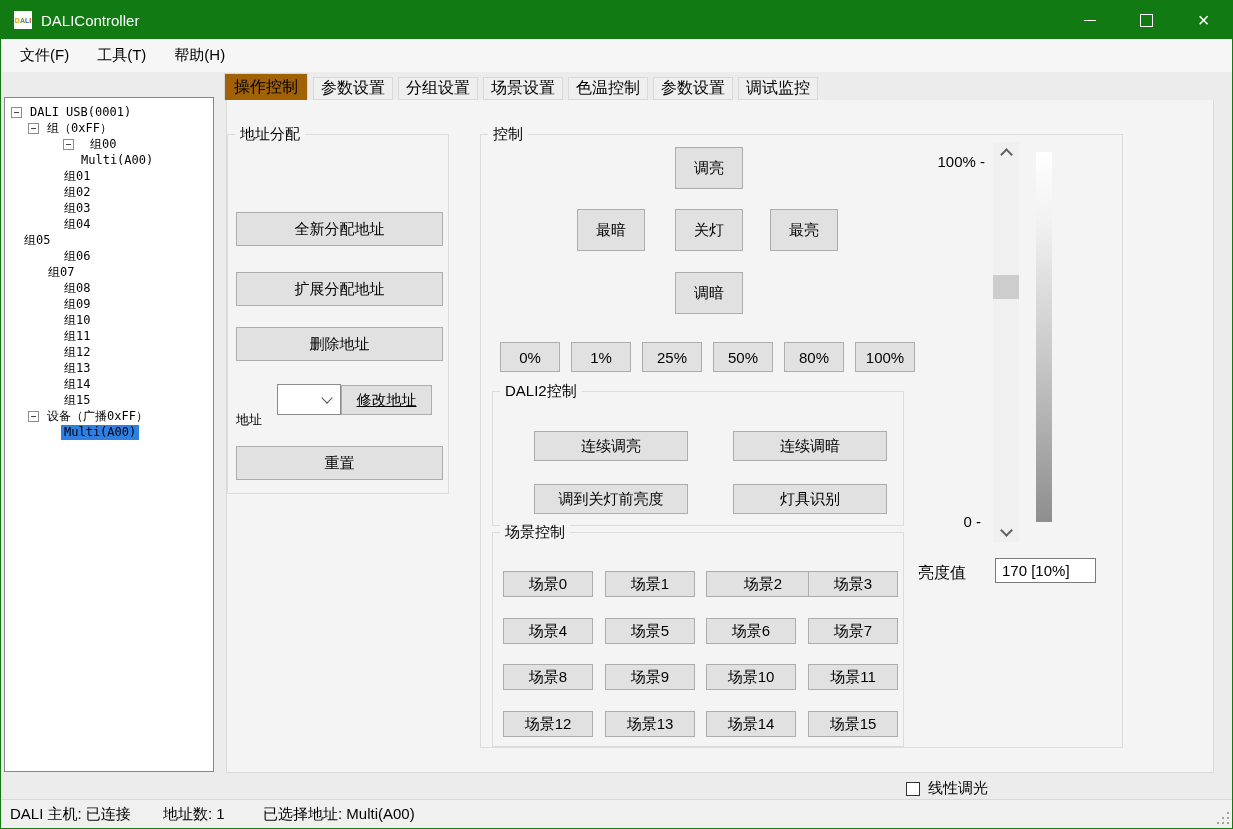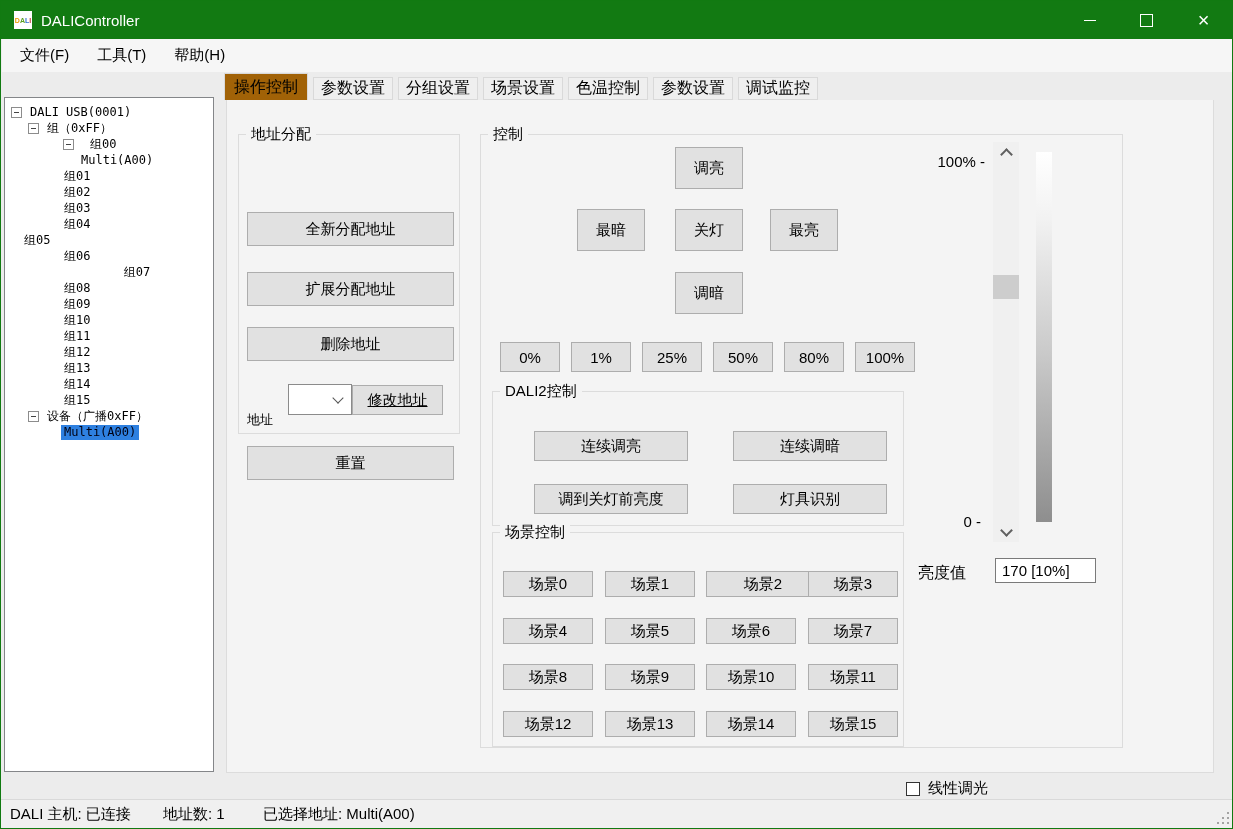--- a/index.html
+++ b/index.html
@@ -146,21 +146,21 @@
         <span class="tree-label">组04</span>
       </div>
       <div class="tree-row" style="">
         <span class="tree-spacer"></span>
         <span class="tree-label">组05</span>
       </div>
       <div class="tree-row" style="padding-left: 40px;">
         <span class="tree-spacer"></span>
         <span class="tree-label">组06</span>
       </div>
-      <div class="tree-row" style="padding-left: 40px; justify-content: center;">
+      <div class="tree-row" style="padding-left: 24px;">
         <span class="tree-spacer"></span>
         <span class="tree-label">组07</span>
       </div>
       <div class="tree-row" style="padding-left: 40px;">
         <span class="tree-spacer"></span>
         <span class="tree-label">组08</span>
       </div>
       <div class="tree-row" style="padding-left: 40px;">
         <span class="tree-spacer"></span>
         <span class="tree-label">组09</span>
@@ -204,21 +204,21 @@
       <div class="tab">参数设置</div>
       <div class="tab">分组设置</div>
       <div class="tab">场景设置</div>
       <div class="tab">色温控制</div>
       <div class="tab">参数设置</div>
       <div class="tab">调试监控</div>
     </div>
 
   <div class="page">
 
-    <div class="groupbox" style="left:11px;top:34px;width:222px;height:300px;">
+    <div class="groupbox" style="left:0;top:34px;width:222px;height:360px;">
       <div class="group-label">地址分配</div>
       <div class="btn" style="left:8px;top:77px;width:207px;height:34px;">全新分配地址</div>
       <div class="btn" style="left:8px;top:137px;width:207px;height:34px;">扩展分配地址</div>
       <div class="btn" style="left:8px;top:192px;width:207px;height:34px;">删除地址</div>
       <div class="addr-label">地址</div>
       <div class="addr-combo">
         <span></span>
         <span class="combo-chevron"></span>
       </div>
       <div class="btn" style="left:113px;top:250px;width:91px;height:30px;text-decoration:underline;">修改地址</div>

